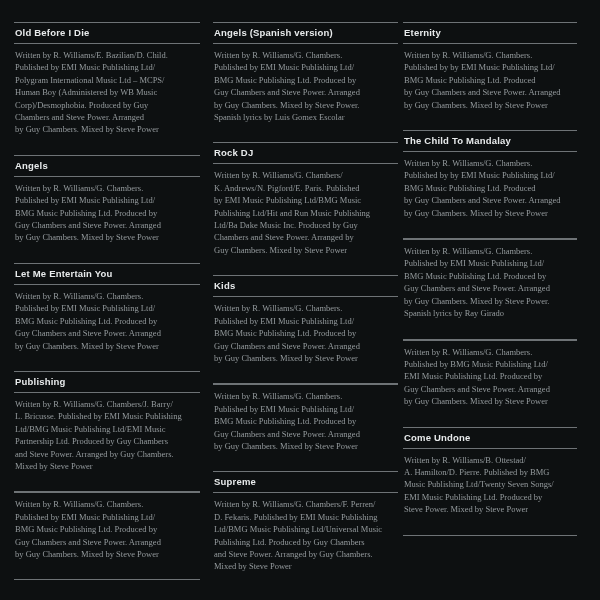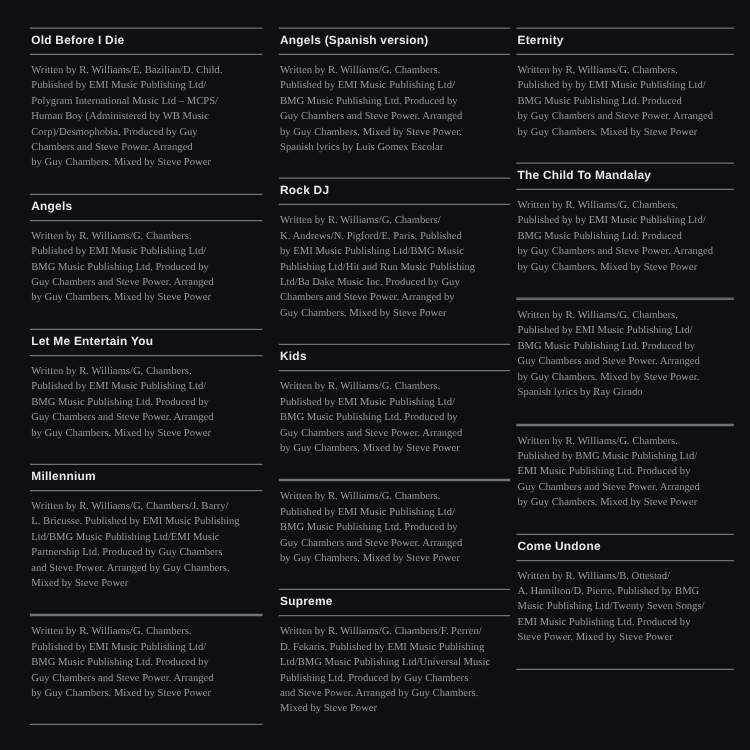--- a/index.html
+++ b/index.html
@@ -11,21 +11,21 @@
     overflow: hidden;
   }
   body {
     font-family: "Liberation Sans", sans-serif;
     -webkit-font-smoothing: antialiased;
   }
   .page {
     box-sizing: border-box;
     width: 600px;
     height: 448px;
-    padding: 22px 22px 0 24px;
+    padding: 22px 22px 0 14px;
     display: flex;
     align-items: flex-start;
   }
   .column {
     flex: 0 0 auto;
   }
   .col-1 { width: 186px; margin-right: 13px; }
   .col-2 { width: 185px; margin-right: 5px; }
   .col-3 { width: 174px; }
   .section { margin-bottom: 19px; }
@@ -85,21 +85,21 @@
       <div class="song-title">Let Me Entertain You</div>
       <div class="rule"></div>
       <div class="song-credits">Written by R. Williams/G. Chambers.
 Published by EMI Music Publishing Ltd/
 BMG Music Publishing Ltd. Produced by
 Guy Chambers and Steve Power. Arranged
 by Guy Chambers. Mixed by Steve Power</div>
     </div>
     <div class="section">
       <div class="rule"></div>
-      <div class="song-title">Millennium</div>
+      <div class="song-title">Publishing</div>
       <div class="rule"></div>
       <div class="song-credits">Written by R. Williams/G. Chambers/J. Barry/
 L. Bricusse. Published by EMI Music Publishing
 Ltd/BMG Music Publishing Ltd/EMI Music
 Partnership Ltd. Produced by Guy Chambers
 and Steve Power. Arranged by Guy Chambers.
 Mixed by Steve Power</div>
     </div>
     <div class="section">
       <div class="rule"></div>

